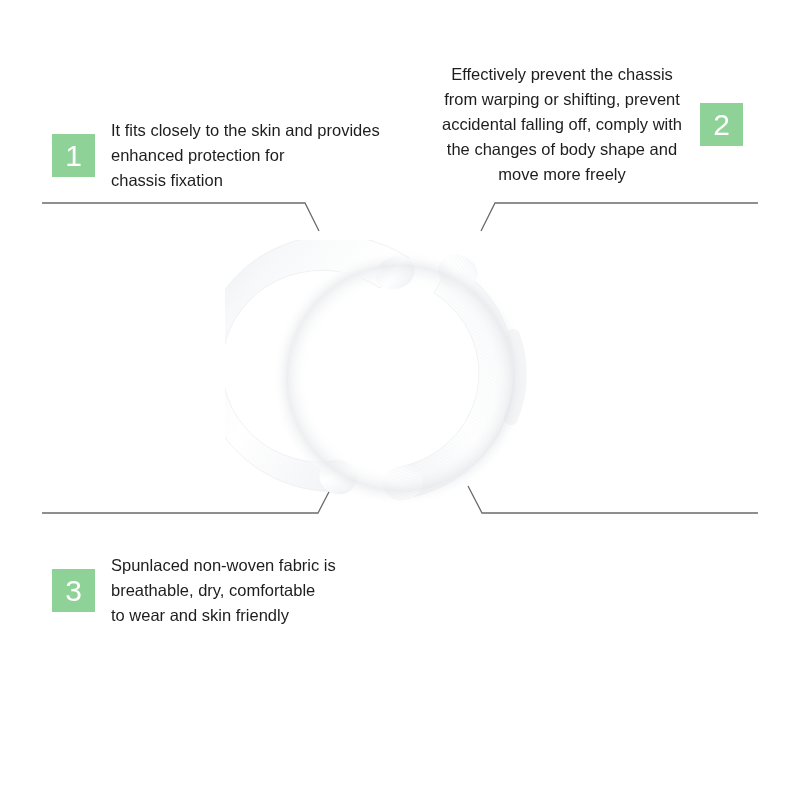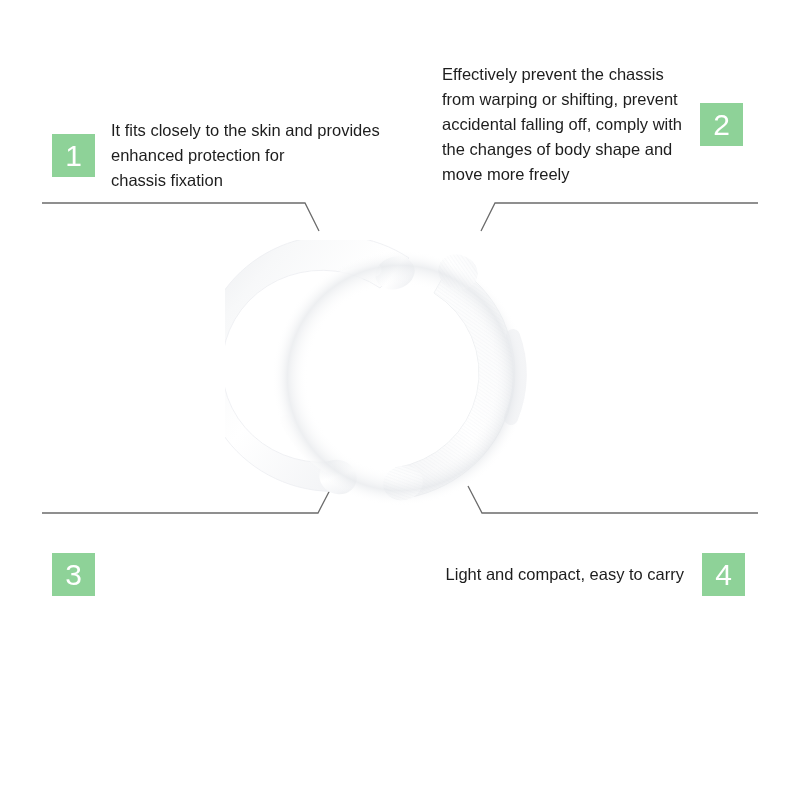--- a/index.html
+++ b/index.html
@@ -43,21 +43,21 @@
   }
 
   .feature-text {
     font-size: 16.5px;
     line-height: 25px;
     color: #1d1d1d;
     font-weight: 400;
     white-space: pre-line;
   }
   .feature-left .feature-text  { text-align: left;  margin-left: 16px; }
-  .feature-right .feature-text { text-align: left; margin-right: 18px; }
+  .feature-right .feature-text { text-align: center; margin-right: 18px; }
 
   
   #feature-1 { left: 52px;  top: 118px; width: 340px; }
   #feature-2 { left: 400px; top: 62px;  width: 343px; }
   #feature-3 { left: 52px;  top: 553px; width: 340px; }
   #feature-4 { left: 400px; top: 553px; width: 345px; }
 
   
   .connector {
     position: absolute;
@@ -96,26 +96,25 @@
     <div class="feature-text">Effectively prevent the chassis
 from warping or shifting, prevent
 accidental falling off, comply with
 the changes of body shape and
 move more freely</div>
     <div class="badge">2</div>
   </div>
 
   <div class="feature feature-left" id="feature-3">
     <div class="badge">3</div>
+    <div class="feature-text">Spunlaced non-woven fabric is
+breathable, dry, comfortable
+to wear and skin friendly</div>
   </div>
 
-  <div class="feature feature-right" id="feature-4">
-    <div class="feature-text">Light and compact, easy to carry</div>
-    <div class="badge">4</div>
-  </div>
 
   <svg class="connector" style="left:0;top:0;width:800px;height:800px;">
 
     <path d="M 42 203 L 305 203 L 319 231"></path>
 
     <path d="M 481 231 L 495 203 L 758 203"></path>
 
     <path d="M 42 513 L 318 513 L 332 486"></path>
 
     <path d="M 468 486 L 482 513 L 758 513"></path>

